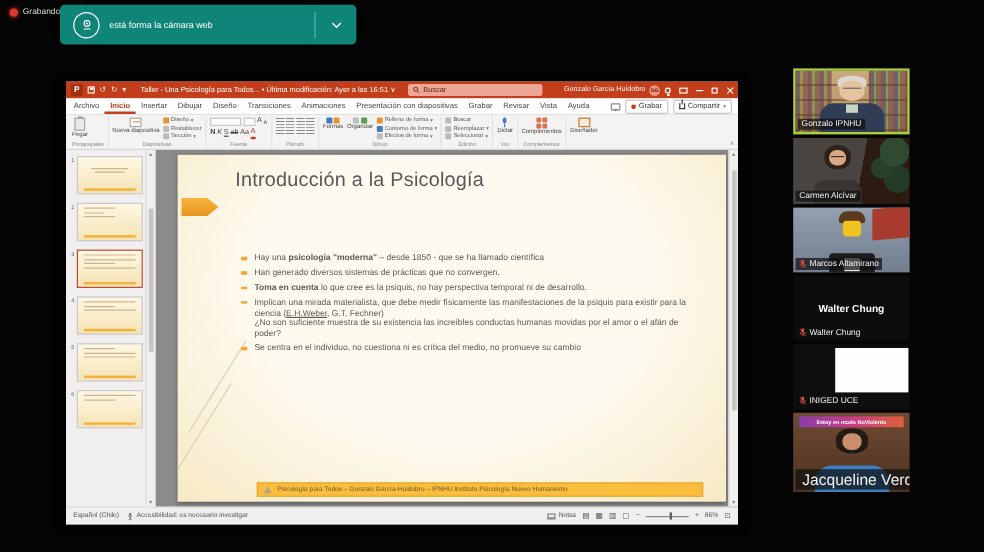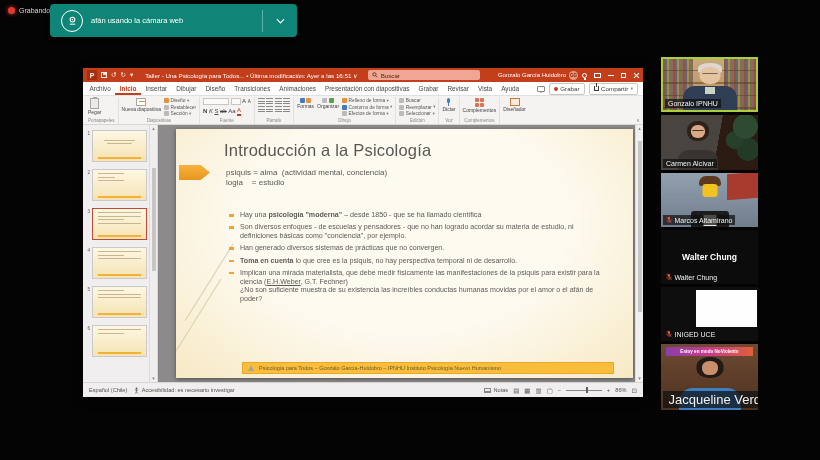--- a/index.html
+++ b/index.html
@@ -15,21 +15,21 @@
   
   .notif { position:absolute; left:50px; top:4px; width:247px; height:33px; background:#0F8578; border-radius:4px; display:flex; align-items:center; color:#fff; box-shadow:0 1px 4px rgba(0,0,0,.5); }
   .notif-icon { flex:0 0 22px; width:22px; height:22px; border:1.5px solid #fff; border-radius:50%; margin:0 8px 0 11px; display:flex; align-items:center; justify-content:center; }
   .notif-lines { flex:1; min-width:0; }
   .notif-t1 { font-size:8px; font-weight:bold; line-height:10px; }
   .notif-t2 { font-size:7.5px; line-height:9px; }
   .notif-div { width:1px; height:22px; background:rgba(255,255,255,.35); }
   .notif-chev { width:34px; display:flex; align-items:center; justify-content:center; }
 
   
-  .ppt { position:absolute; left:55px; top:68px; width:560px; height:329px; display:flex; flex-direction:column; background:#F5F3F2; box-shadow:0 2px 8px rgba(0,0,0,.6);margin-left:28px; }
+  .ppt { position:absolute; left:55px; top:68px; width:560px; height:369px; display:flex; flex-direction:column; background:#F5F3F2; box-shadow:0 2px 8px rgba(0,0,0,.6); }
 
   
   .tb { flex:0 0 14px; background:#C33E1B; display:flex; align-items:center; color:#fff; padding:0 0 0 4px; }
   .tb-logo { width:10px; height:10px; background:#A52E0F; color:#fff; font-size:7px; font-weight:bold; display:flex; align-items:center; justify-content:center; border-radius:1px; }
   .qa { display:flex; gap:4px; align-items:center; margin-left:4px; font-size:6.5px; opacity:.92; }
   .qa-save { width:6px; height:6px; border:1px solid #fff; position:relative; }
   .qa-save::after { content:""; position:absolute; left:1px; top:0; width:2.5px; height:2px; background:#fff; }
   .tb-title { margin-left:12px; font-size:6.2px; white-space:nowrap; overflow:hidden; }
   .tb-search { margin-left:10px; flex:0 0 112px; height:10px; background:#EDA794; border-radius:2px; display:flex; align-items:center; gap:3px; padding:0 4px; color:#5A1F0C; font-size:6.2px; }
   .tb-user { margin-left:auto; display:flex; align-items:center; gap:3px; font-size:6px; }
@@ -181,21 +181,21 @@
 
   <div class="notif">
     <span class="notif-icon">
       <svg width="11" height="11" viewBox="0 0 12 12">
           <circle cx="6" cy="5" r="2.6" fill="none" stroke="#fff" stroke-width="1.1"></circle>
           <circle cx="6" cy="5" r="0.9" fill="#fff"></circle>
           <path d="M3 10h6" stroke="#fff" stroke-width="1.1"></path>
         </svg>
     </span>
     <span class="notif-lines">
-      <span class="notif-t2" style="display:block">afán usando la cámara web</span>
+      <span class="notif-t2" style="display:block">está forma la cámara web</span>
     </span>
     <span class="notif-div"></span>
     <span class="notif-chev">
       <svg width="9" height="6" viewBox="0 0 10 6">
           <polyline points="1,1 5,5 9,1" fill="none" stroke="#fff" stroke-width="1.3"></polyline>
         </svg>
     </span>
   </div>
 
   <div class="ppt">
@@ -495,27 +495,26 @@
           <span class="sc-arrow">▼</span>
         </div>
       </div>
 
       <div class="sarea">
         <div class="slide">
           <span class="diag d1"></span>
           <span class="diag d2"></span>
           <span class="s-arrow"></span>
           <div class="s-title">Introducción a la Psicología</div>
-          <div class="s-sub"><span>psiquis = alma  (actividad mental, conciencia)</span><br><span>logia    = estudio</span></div>
           <ul class="s-bullets">
             <li><span>Hay una </span><span class="bb">psicología "moderna"</span><span> – desde 1850 - que se ha llamado científica</span></li>
-            <li><span>Son diversos enfoques - de escuelas y pensadores -  que no han logrado acordar su materia de estudio,  ni definiciones básicas como "conciencia", por ejemplo.</span></li>
             <li><span>Han generado diversos sistemas de prácticas que no convergen.</span></li>
             <li><span class="bb">Toma en cuenta</span><span> lo que cree es la psiquis, no hay perspectiva temporal ni de desarrollo.</span></li>
             <li><span>Implican una mirada materialista, que debe medir físicamente las manifestaciones de la psiquis para existir para la ciencia (</span><span class="lnk">E.H.Weber</span><span>, G.T. Fechner)</span><br><span>¿No son suficiente muestra de su existencia las increíbles conductas humanas movidas por el amor o el afán de poder?</span></li>
+            <li><span>Se centra en el individuo, no cuestiona ni es crítica del medio, no promueve su cambio</span></li>
           </ul>
           <div class="s-footer">
             <span class="tri"></span>
             <span>Psicología para Todos – Gonzalo García-Huidobro – IPNHU Instituto Psicología Nuevo Humanismo</span>
           </div>
         </div>
         <div class="sa-scroll">
           <span class="sc-arrow">▲</span>
           <span class="sc-track">
               <span class="sc-th" style="top:4%;height:70%"></span>

